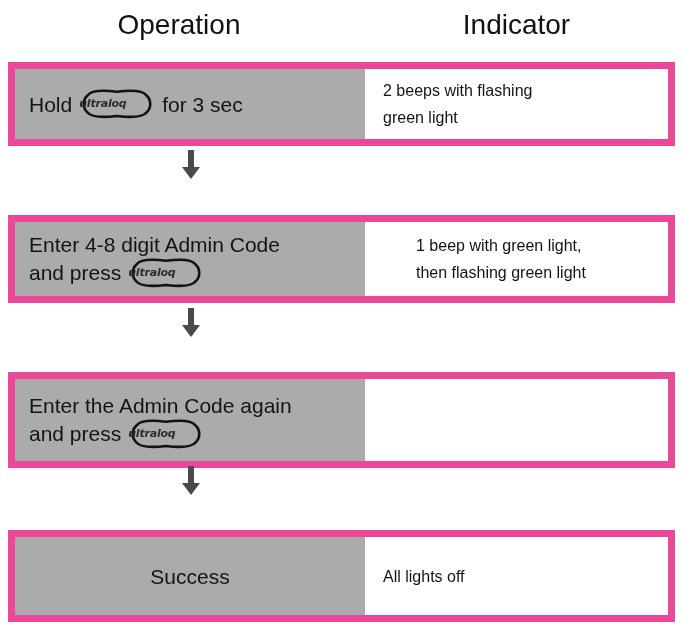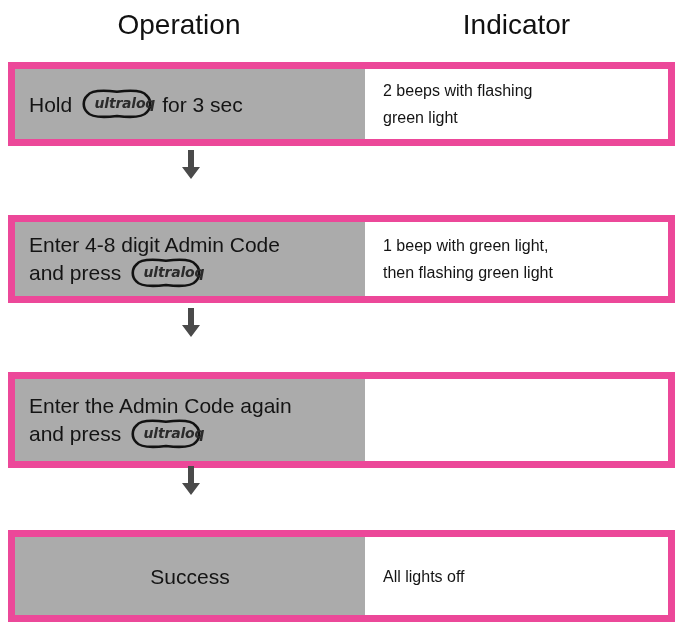--- a/index.html
+++ b/index.html
@@ -72,23 +72,23 @@
     position:relative;
     width:76px;height:30px;
     vertical-align:middle;
     margin:0 7px;
     flex:0 0 auto;
   }
   .logo svg{display:block;width:76px;height:30px;}
   .logo .lbl{
     position:absolute;left:0;right:0;top:50%;
     transform:translateY(-52%);
-    text-align:right;
+    text-align:left;
     font-family:"DejaVu Sans", sans-serif;
-    font-size:14px;
+    font-size:11px;
     font-weight:bold;
     font-style:italic;
     letter-spacing:-0.2px;
     color:#2b2b2b;
     white-space:nowrap;
   }
 
   
   .arrow{
     position:absolute;
@@ -126,21 +126,21 @@
 green light</div>
     </div>
   </div>
 
   <div class="arrow" style="top:150px;">
     <svg viewBox="0 0 20 30" xmlns="http://www.w3.org/2000/svg">
       <path d="M7 0 H13 V17 H19 L10 29 L1 17 H7 Z" fill="#4a4a4a"></path>
     </svg>
   </div>
 
-  <div class="row" style="top:215px;height:88px;">
+  <div class="row" style="top:215px;height:88px;gap:33px;">
     <div class="cell-op">
       <div class="optext">
         <div class="ln">
             <span>Enter 4-8 digit Admin Code</span>
           </div>
         <div class="ln">
           <span>and press</span>
           <span class="logo">
             <svg viewBox="0 0 76 30" xmlns="http://www.w3.org/2000/svg">
               <path d="M8.5 6.5 C12 1.5 22 0.8 38 2.8 C54 0.8 64 1.5 67.5 6.5

